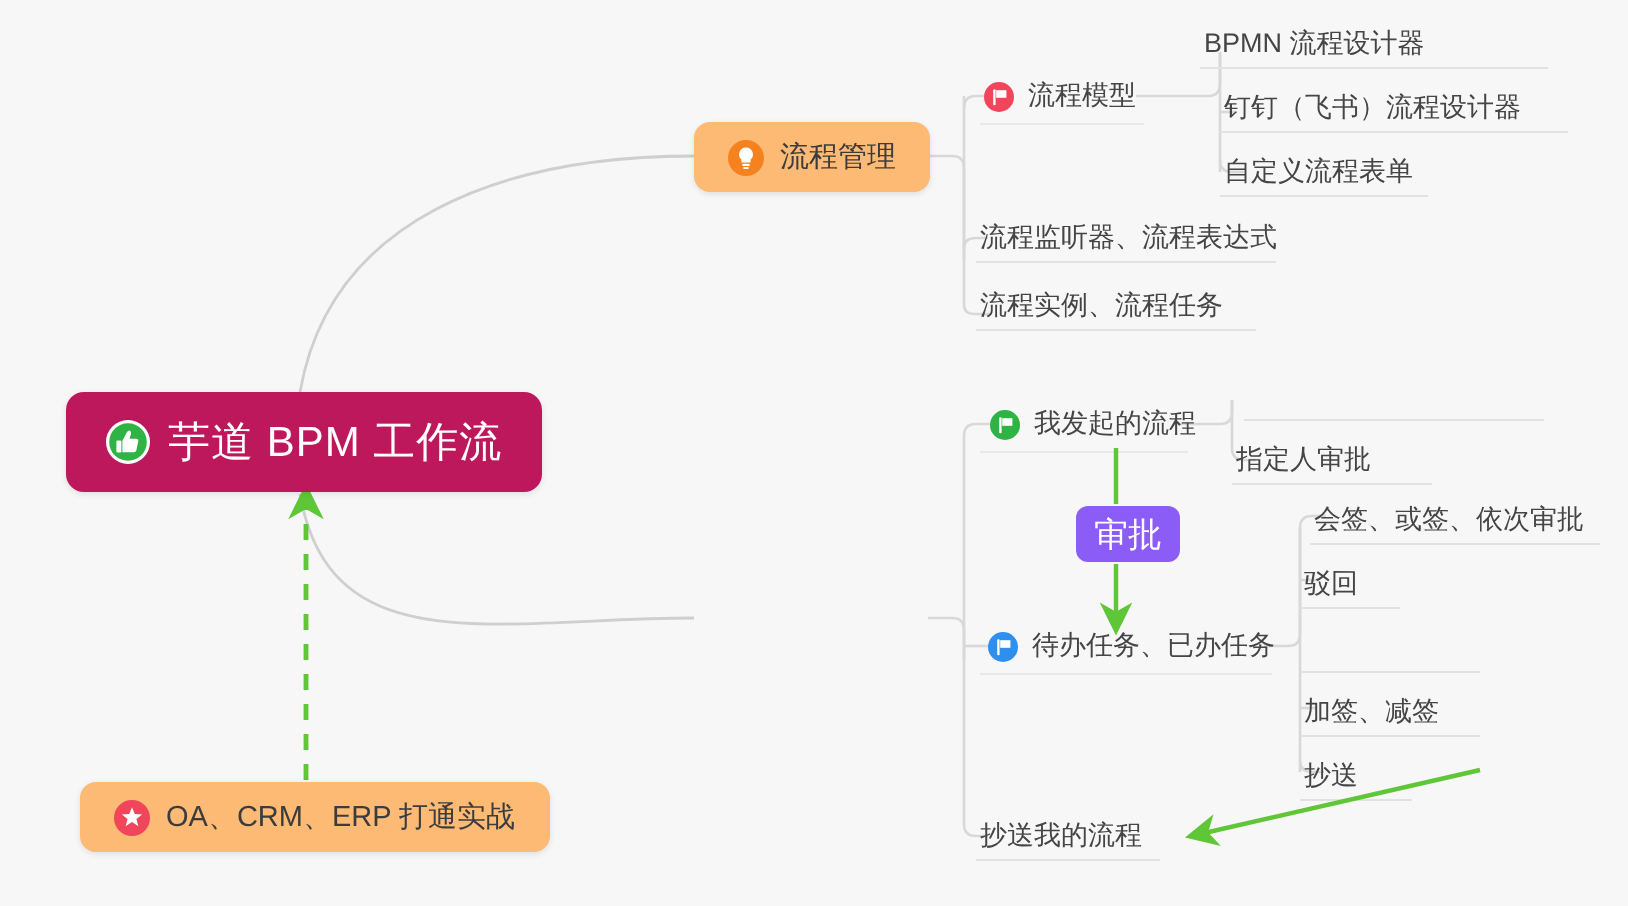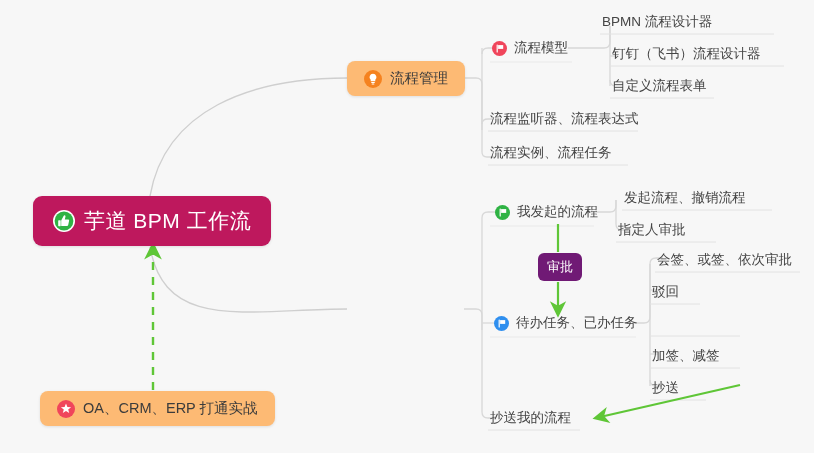--- a/index.html
+++ b/index.html
@@ -80,24 +80,24 @@
   .text-node .label {
     margin-left: 7px;
   }
   .text-node.with-icon {
     align-items: center;
     padding-bottom: 0;
   }
 
   
   .badge-node {
-    background: #701a75;
+    background: #8b5cf6;
     border-radius: 6px;
     color: #ffffff;
-    font-size: 13px;
+    font-size: 17px;
     height: 28px;
     padding: 0 9px;
     justify-content: center;
   }
 
   
   .icon {
     display: inline-flex;
     align-items: center;
     justify-content: center;
@@ -237,23 +237,20 @@
   <div class="node text-node with-icon" style="left:493px; top:199px;">
     <span class="icon">
       <svg width="15" height="15" viewBox="0 0 15 15">
         <circle cx="7.5" cy="7.5" r="7.5" fill="#2FB344"></circle>
         <rect x="4.6" y="3.6" width="1.2" height="8" rx="0.5" fill="#ffffff"></rect>
         <path d="M6.1,4.1 L11.2,4.1 L11.2,7.9 L6.1,7.9 Z" fill="#ffffff"></path>
       </svg>
     </span>
     <span class="label">我发起的流程</span>
   </div>
-  <div class="node text-node" style="left:620px; top:184px;">
-    <span class="label" style="margin-left:2px;">发起流程、撤销流程</span>
-  </div>
   <div class="node text-node" style="left:614px; top:216px;">
     <span class="label" style="margin-left:2px;">指定人审批</span>
   </div>
 
   <div class="node badge-node" style="left:538px; top:253px;">
     <span class="label">审批</span>
   </div>
 
   <div class="node text-node with-icon" style="left:492px; top:310px;">
     <span class="icon">

